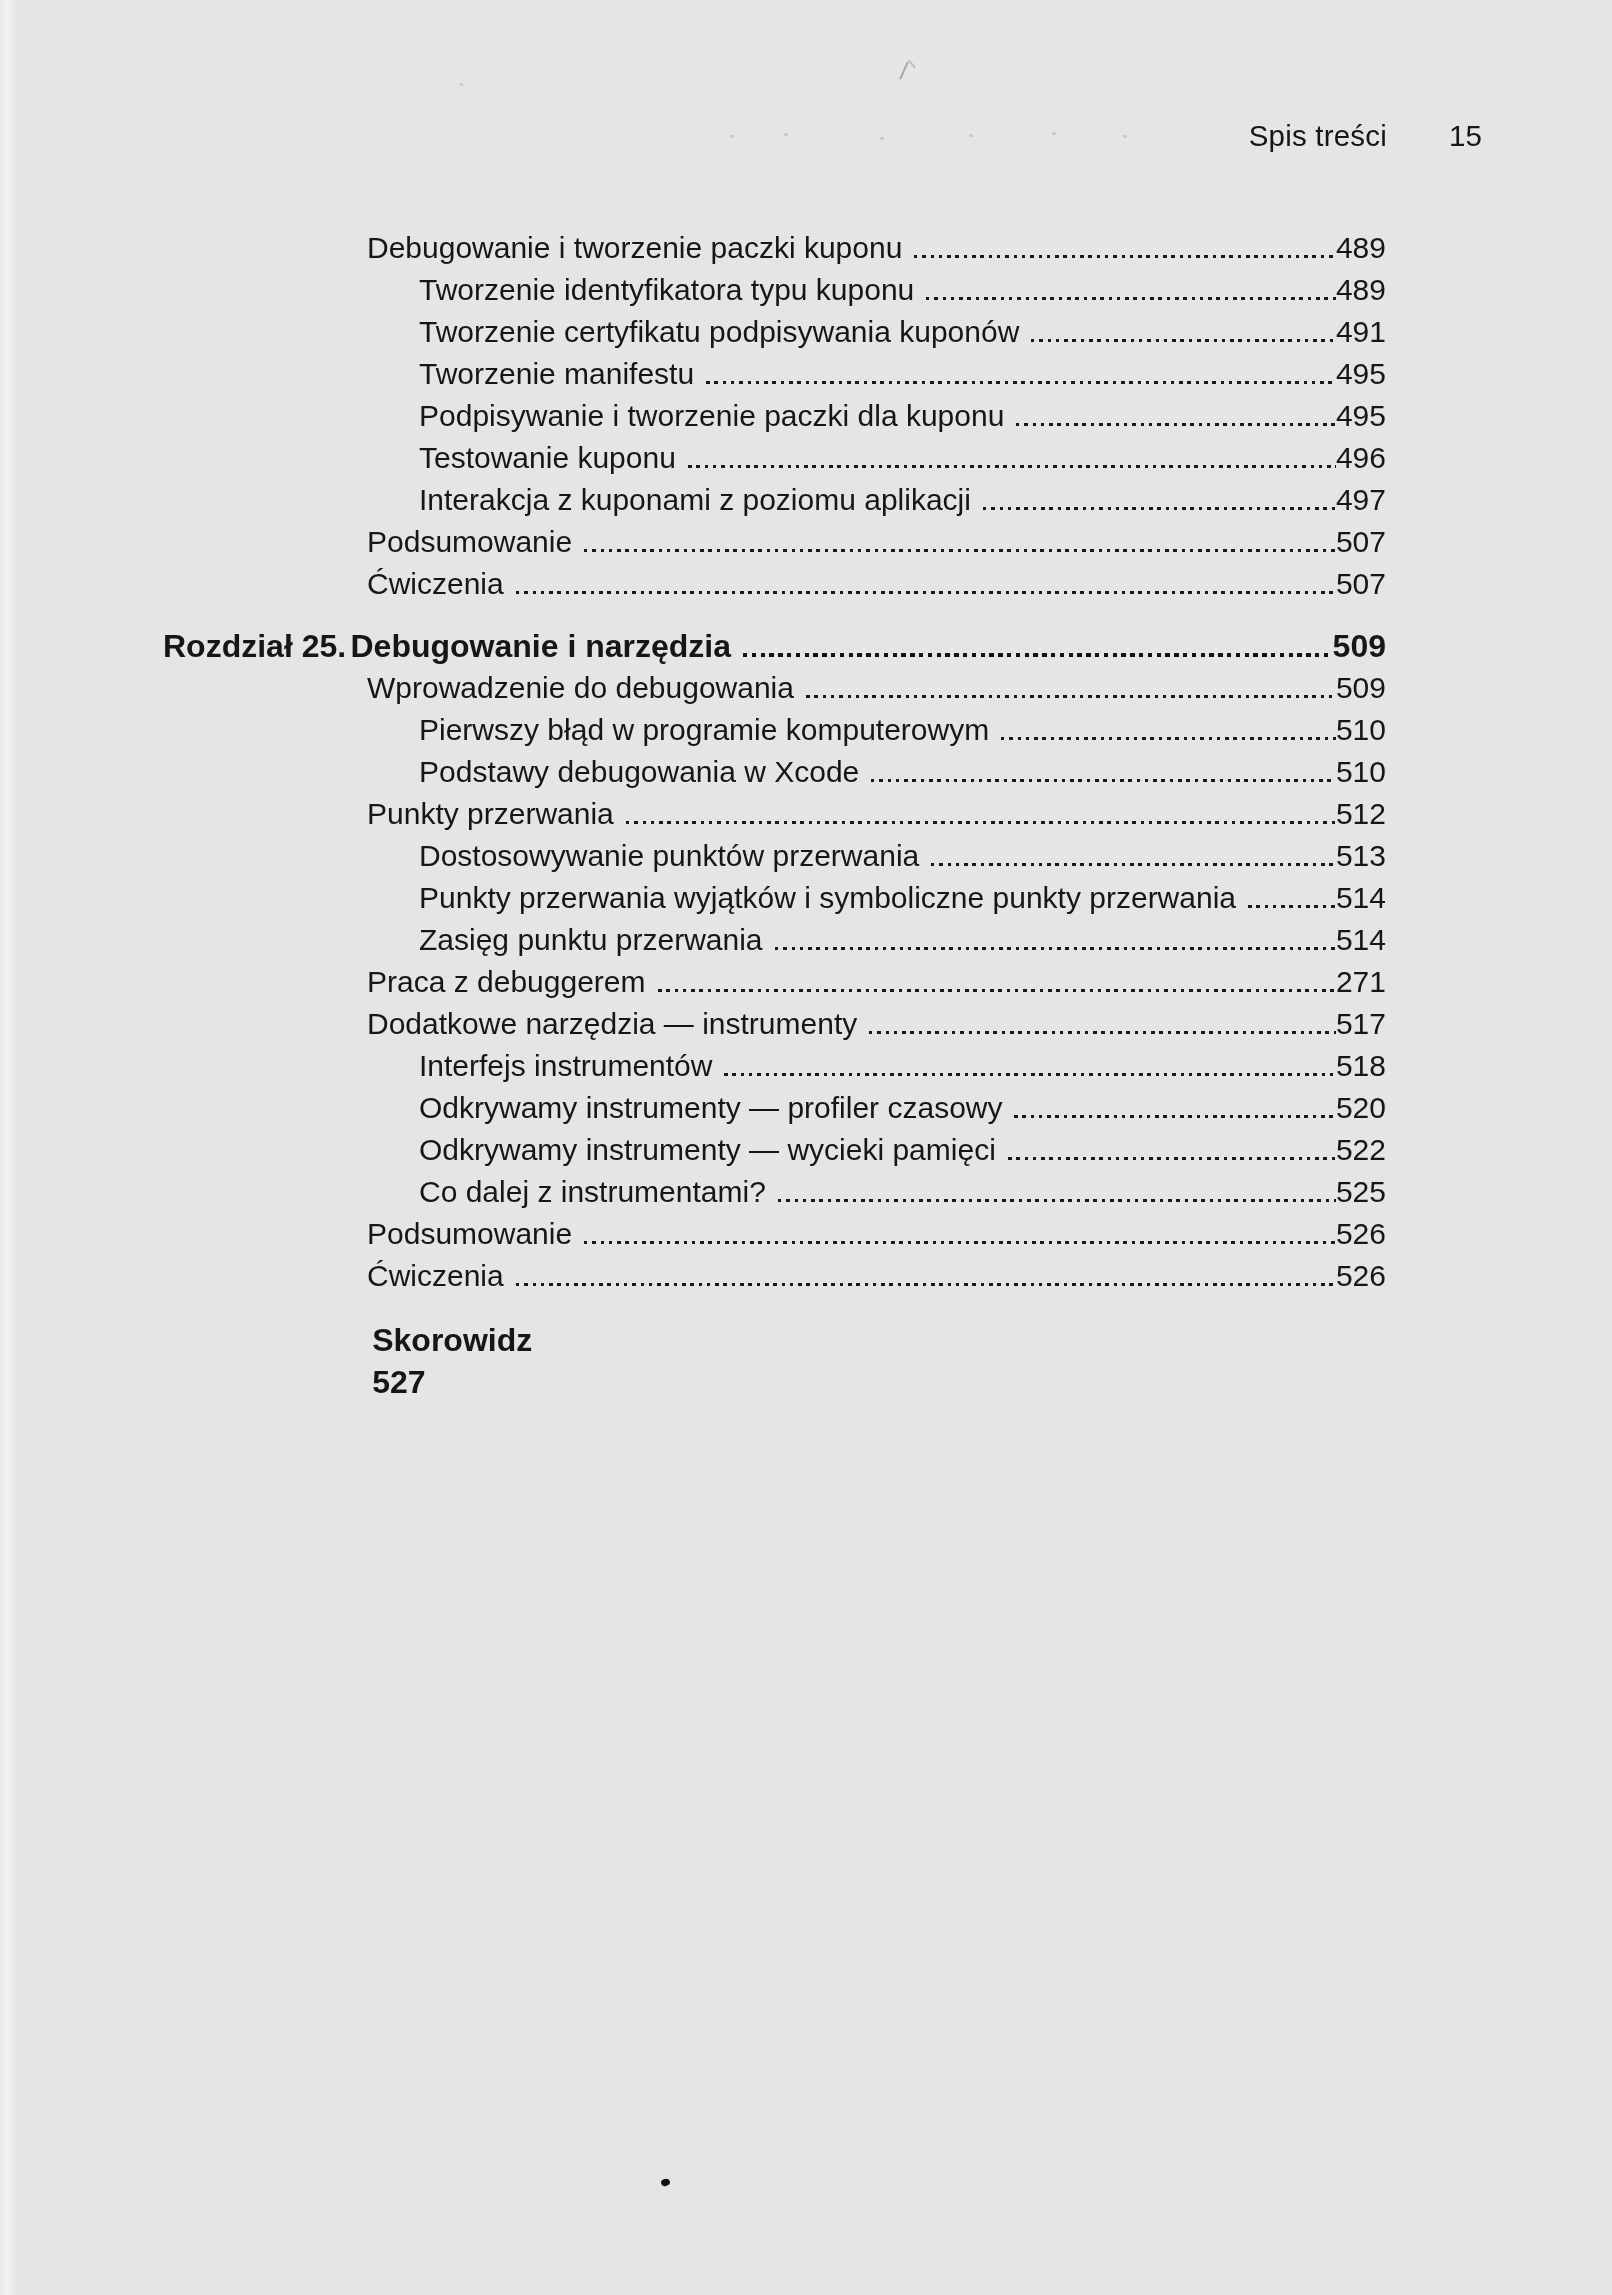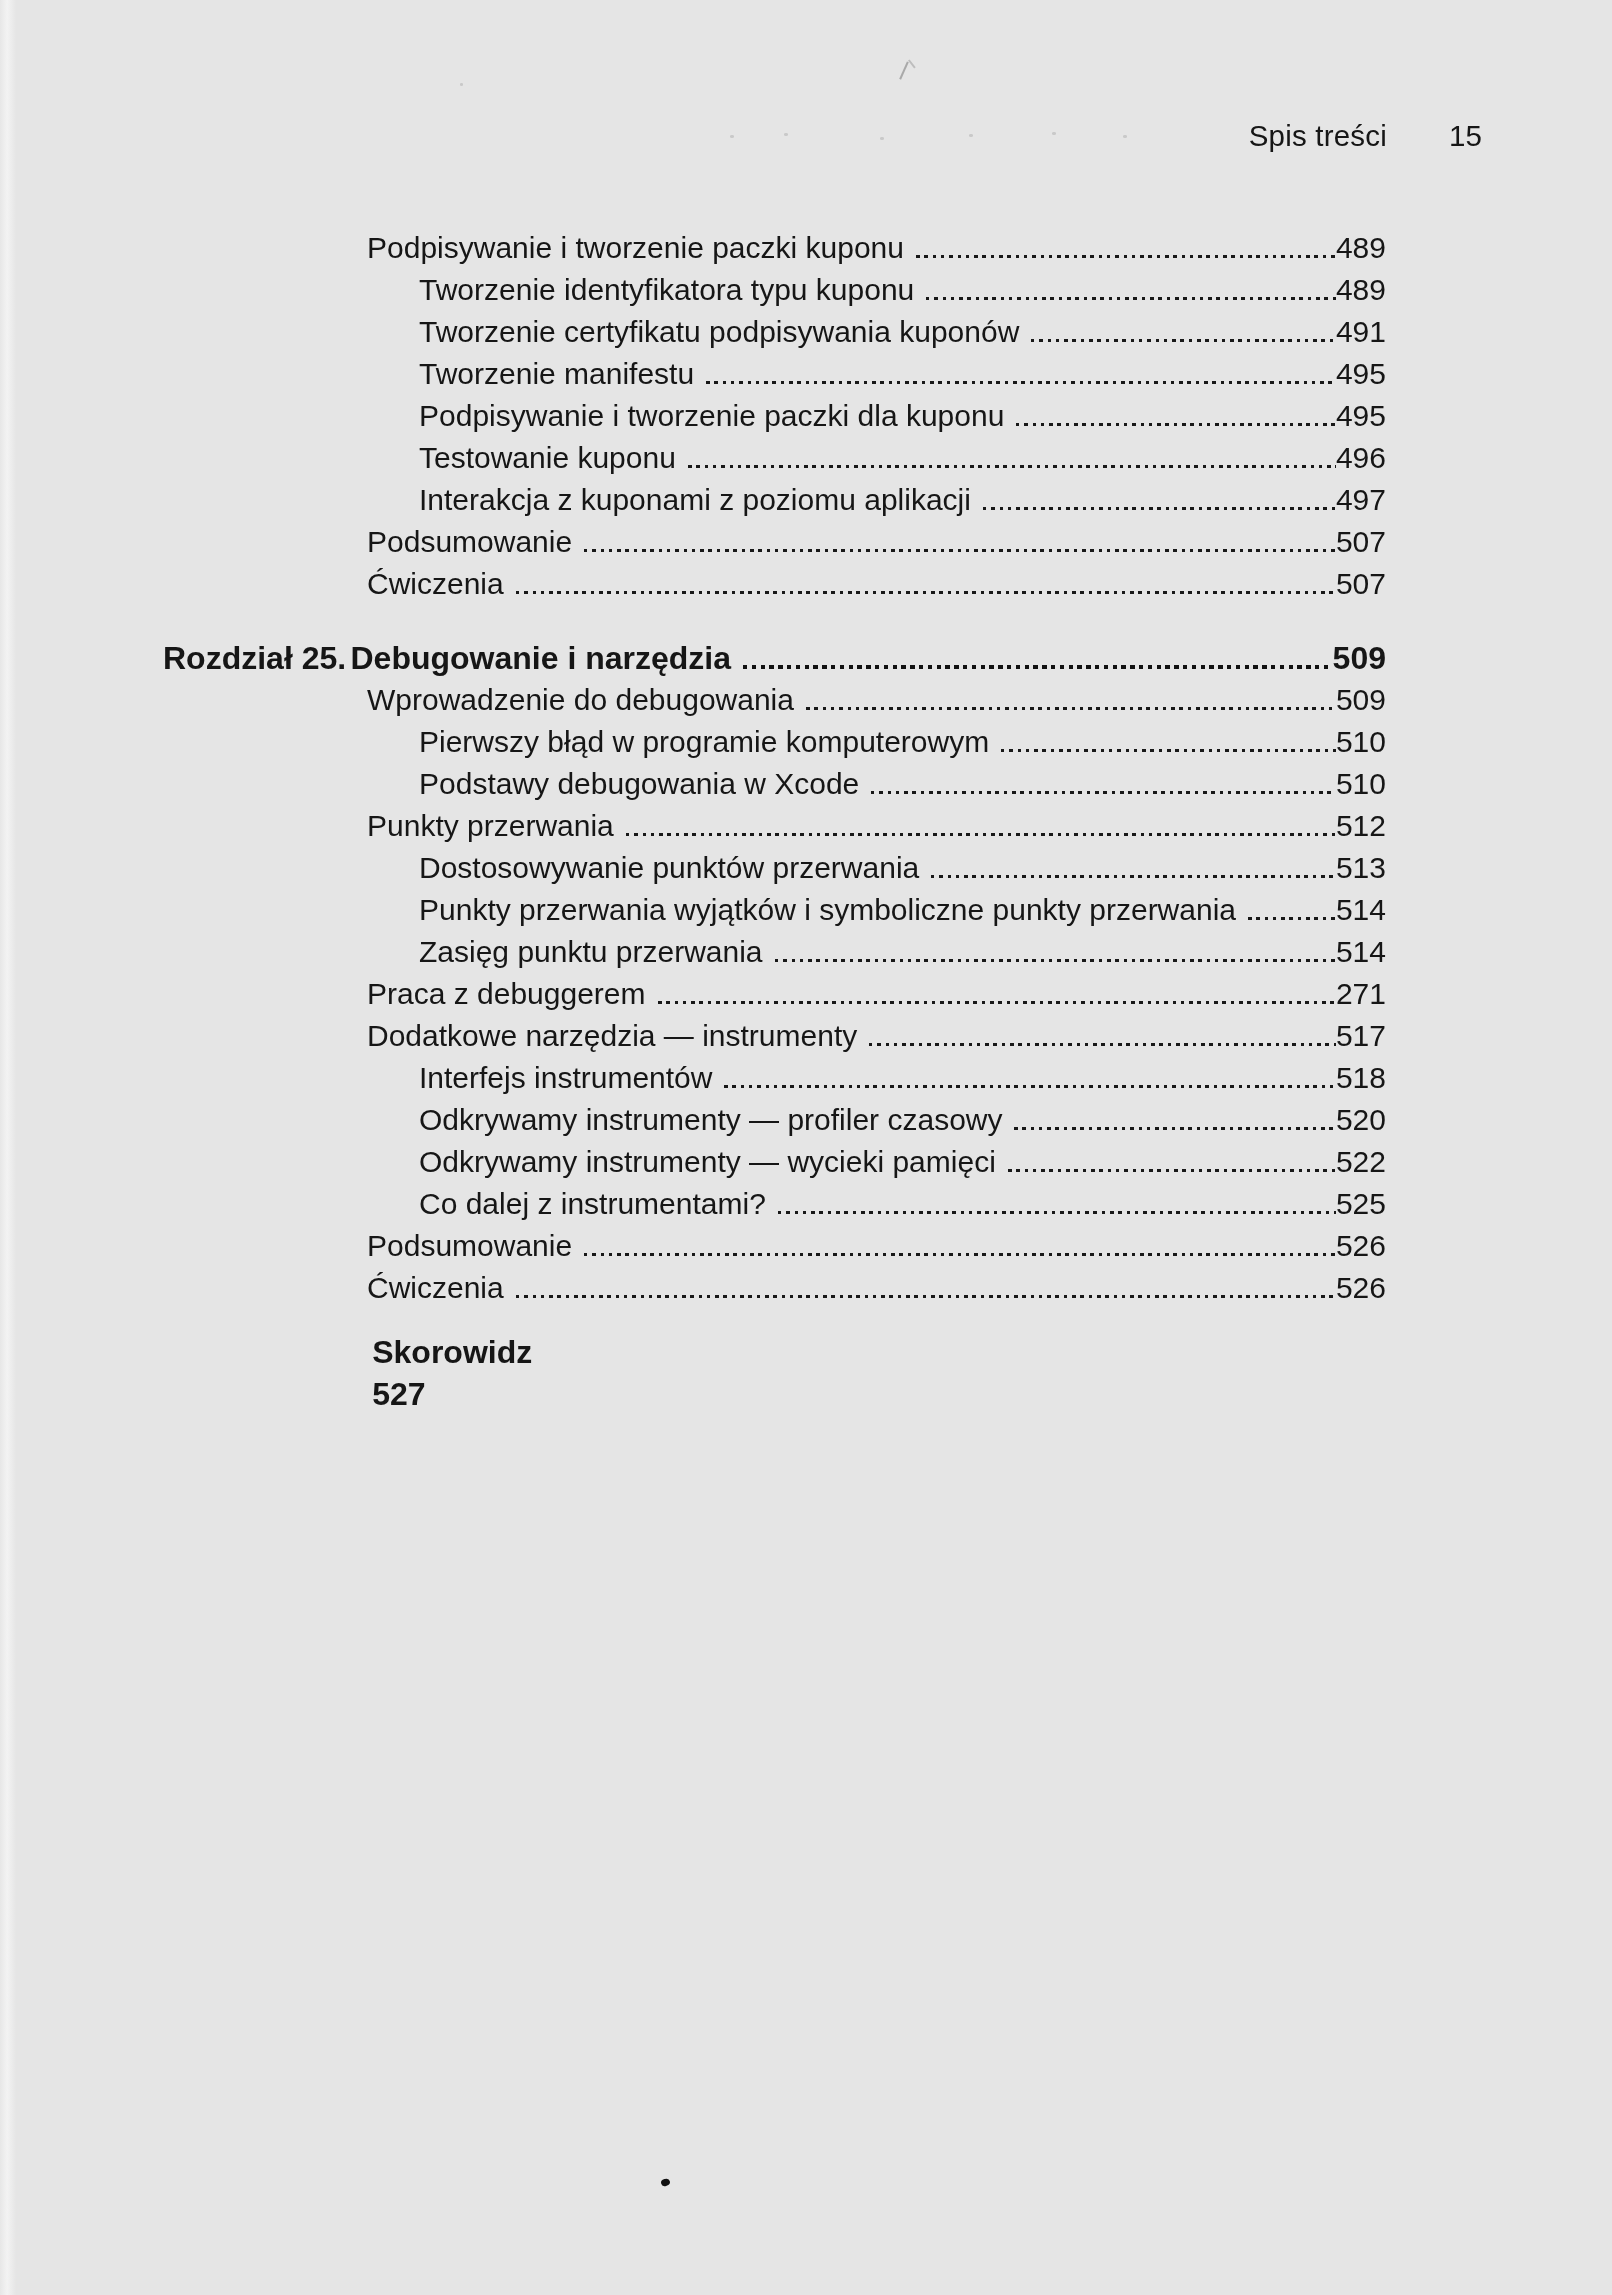--- a/index.html
+++ b/index.html
@@ -29,21 +29,21 @@
   
   .toc{
     position:absolute;left:367px;top:227px;width:1019px;
   }
   .row{
     display:flex;align-items:baseline;
     height:42px;line-height:42px;
     font-size:30px;white-space:nowrap;position:relative;
   }
   .row.lvl2{padding-left:52px;}
-  .row.gap-chapter{margin-top:32px;}
+  .row.gap-chapter{margin-top:20px;}
   .row.gap-index{margin-top:21.7px;flex-direction:column;}
   .row.bold{font-weight:bold;font-size:32px;}
   .row .title{flex:0 0 auto;}
   .row.chapter .title{margin-left:-16.5px;}
   .prefix{
     position:absolute;left:-204px;top:0;
     font-weight:bold;font-size:32px;line-height:42px;
   }
   .leader{
     flex:1 1 auto;display:inline-block;height:3.5px;min-width:15.6px;
@@ -86,21 +86,21 @@
 <body>
 
 <div class="page">
 
   <span class="runhead-title">Spis treści</span>
 
   <span class="runhead-page">15</span>
 
   <div class="toc">
       <div class="row lvl1">
-        <span class="title">Podpisywanie i tworzenie paczki kuponu</span>
+        <span class="title">Debugowanie i tworzenie paczki kuponu</span>
         <span class="leader"></span>
         <span class="pageno">489</span>
       </div>
       <div class="row lvl2">
         <span class="title">Tworzenie identyfikatora typu kuponu</span>
         <span class="leader"></span>
         <span class="pageno">489</span>
       </div>
       <div class="row lvl2">
         <span class="title">Tworzenie certyfikatu podpisywania kuponów</span>

